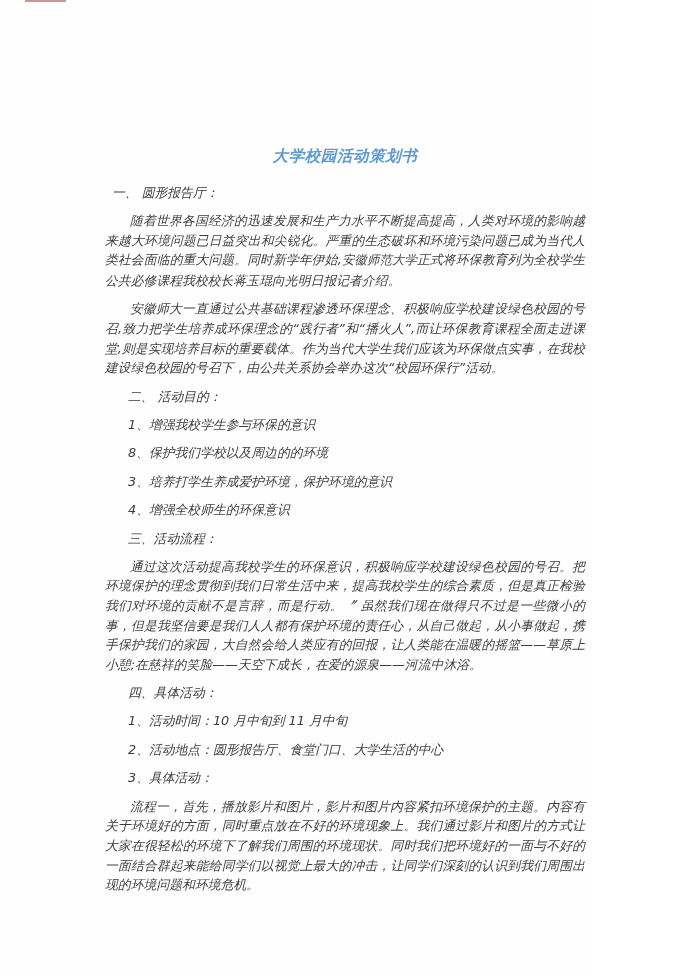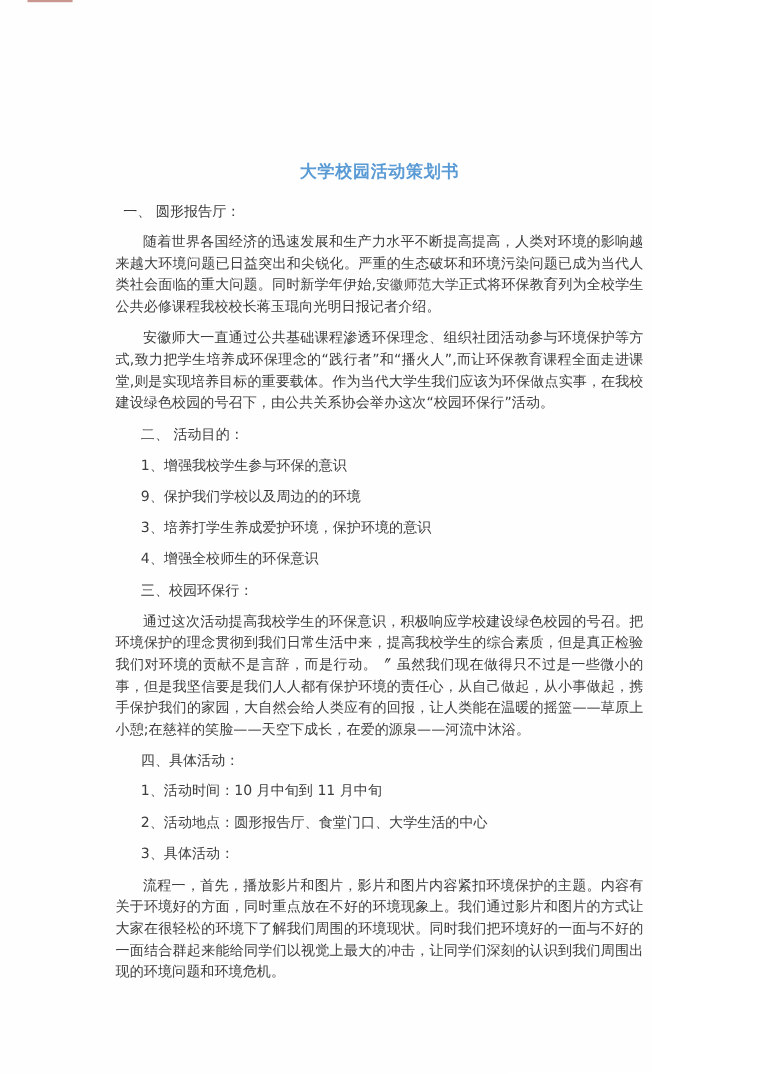--- a/index.html
+++ b/index.html
@@ -15,20 +15,21 @@
     -webkit-font-smoothing: antialiased;
   }
 
   .page {
     position: relative;
     width: 593px;
     height: 976px;
     background: #fefefe;
     overflow: hidden;
     box-sizing: border-box;
+    font-style: italic;
   }
 
   
   .top-marker {
     position: absolute;
     left: 25px;
     top: 0px;
     width: 41px;
     height: 2px;
     background: #c9978f;
@@ -110,30 +111,30 @@
   <div class="content">
 
     <h1 class="doc-title">大学校园活动策划书</h1>
 
     <div class="body-block">
 
       <p class="section-heading indent-1">一、 圆形报告厅：</p>
 
       <p class="para"><span>随着世界各国经济的迅速发展和生产力水平不断提高提高，人类对环境的影响越来越大环境问题已日益突出和尖锐化。严重的生态破坏和环境污染问题已成为当代人类社会面临的重大问题。同时新学年伊始,</span><span class="alt-font">安徽师范大学</span><span>正式将环保教育列为全校学生公共必修课程我校校长蒋玉琨向光明日报记者介绍。</span></p>
 
-      <p class="para">安徽师大一直通过公共基础课程渗透环保理念、组织社团活动参与环境保护等方式,致力把学生培养成环保理念的“践行者”和“播火人”,而让环保教育课程全面走进课堂,则是实现培养目标的重要载体。作为当代大学生我们应该为环保做点实事，在我校建设绿色校园的号召下，由公共关系协会举办这次“校园环保行”活动。</p>
+      <p class="para">安徽师大一直通过公共基础课程渗透环保理念、积极响应学校建设绿色校园的号召,致力把学生培养成环保理念的“践行者”和“播火人”,而让环保教育课程全面走进课堂,则是实现培养目标的重要载体。作为当代大学生我们应该为环保做点实事，在我校建设绿色校园的号召下，由公共关系协会举办这次“校园环保行”活动。</p>
 
       <p class="section-heading indent-2 gap-before">二、 活动目的：</p>
 
       <p class="list-item">1、增强我校学生参与环保的意识</p>
-      <p class="list-item">9、保护我们学校以及周边的的环境</p>
+      <p class="list-item">8、保护我们学校以及周边的的环境</p>
       <p class="list-item">3、培养打学生养成爱护环境，保护环境的意识</p>
       <p class="list-item">4、增强全校师生的环保意识</p>
 
-      <p class="section-heading indent-2">三、校园环保行：</p>
+      <p class="section-heading indent-2">三、活动流程：</p>
 
       <p class="para">通过这次活动提高我校学生的环保意识，积极响应学校建设绿色校园的号召。把环境保护的理念贯彻到我们日常生活中来，提高我校学生的综合素质，但是真正检验我们对环境的贡献不是言辞，而是行动。〞 虽然我们现在做得只不过是一些微小的事，但是我坚信要是我们人人都有保护环境的责任心，从自己做起，从小事做起，携手保护我们的家园，大自然会给人类应有的回报，让人类能在温暖的摇篮——草原上小憩;在慈祥的笑脸——天空下成长，在爱的源泉——河流中沐浴。</p>
 
       <p class="section-heading indent-2 gap-before">四、具体活动：</p>
 
       <p class="list-item">1、活动时间：10 月中旬到 11 月中旬</p>
       <p class="list-item">2、活动地点：圆形报告厅、食堂门口、大学生活的中心</p>
       <p class="list-item">3、具体活动：</p>
 
       <p class="para">流程一，首先，播放影片和图片，影片和图片内容紧扣环境保护的主题。内容有关于环境好的方面，同时重点放在不好的环境现象上。我们通过影片和图片的方式让大家在很轻松的环境下了解我们周围的环境现状。同时我们把环境好的一面与不好的一面结合群起来能给同学们以视觉上最大的冲击，让同学们深刻的认识到我们周围出现的环境问题和环境危机。</p>

